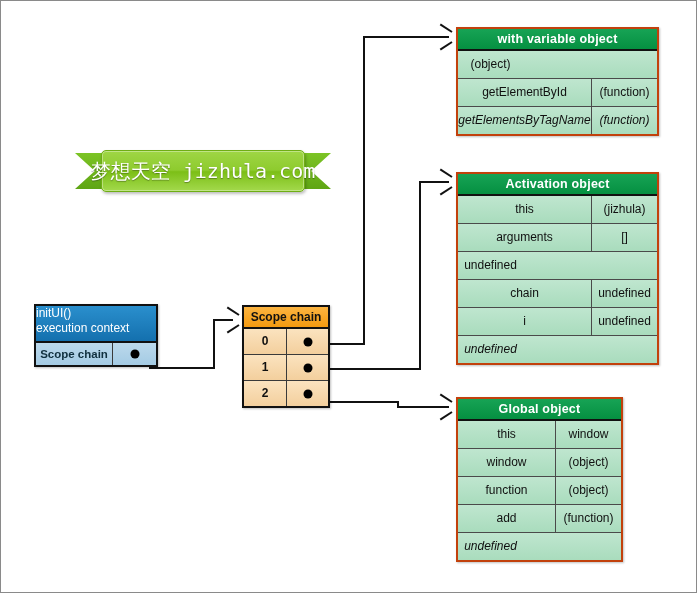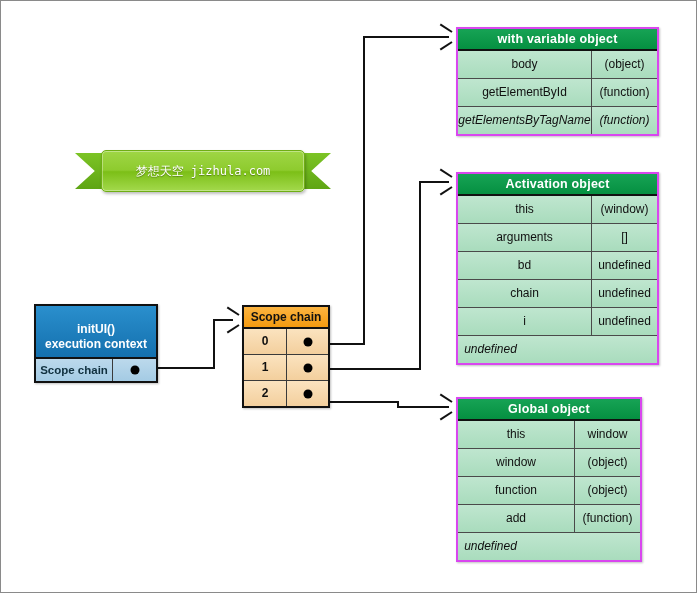--- a/index.html
+++ b/index.html
@@ -17,21 +17,21 @@
     height: 593px;
     background: #ffffff;
     border: 1px solid #8a8a8a;
     box-sizing: border-box;
     overflow: hidden;
   }
 
   
   .obj-table {
     position: absolute;
-    border: 2px solid #d946ef;
+    border: 2px solid #c2410c;
     box-sizing: border-box;
     background: #f97316;
     box-shadow: 1px 1px 2px rgba(0,0,0,0.25);
   }
   .obj-table .tbl-head {
     background: linear-gradient(to bottom, #17a355 0%, #059041 100%);
     color: #ffffff;
     font-weight: bold;
     font-size: 12.5px;
     text-align: center;
@@ -126,24 +126,23 @@
     left: 33px;
     top: 303px;
     width: 124px;
     border: 2px solid #111111;
     box-sizing: border-box;
     box-shadow: 1px 1px 2px rgba(0,0,0,0.25);
   }
   #exec-context .ec-head {
     background: linear-gradient(to bottom, #2a8fcd 0%, #1470ae 100%);
     color: #ffffff;
-    font-weight: bold;
-    font-size: 12px;
-    text-align: center;
-    padding: 16px 0 5px 0;
+    font-weight: normal;
+    font-size: 12px;
+    padding: 0 0 5px 0;
     line-height: 15px;
     border-bottom: 2px solid #111111;
   }
   #exec-context .ec-row {
     display: flex;
     height: 22px;
     background: linear-gradient(to bottom, #bcd9ec 0%, #a4cbe4 100%);
   }
   #exec-context .ec-label {
     flex: 1 1 auto;
@@ -224,21 +223,21 @@
     background: linear-gradient(to bottom, #9fd645 0%, #8ecb2e 48%, #7cbf17 52%, #a3d94c 100%);
     border: 1px solid #6fae14;
     box-shadow: inset 0 0 0 1px rgba(255,255,255,0.35), 1px 2px 3px rgba(0,0,0,0.25);
     box-sizing: border-box;
     display: flex;
     align-items: center;
     justify-content: center;
   }
   #wm-text {
     color: #ffffff;
-    font-size: 12px;
+    font-size: 20px;
     font-family: "DejaVu Sans Mono", monospace;
     text-shadow: 0 1px 1px rgba(0,0,0,0.35);
     white-space: nowrap;
   }
 </style>
 </head>
 <body>
 
 <div id="canvas">
 
@@ -293,61 +292,59 @@
       <div class="sc-idx">2</div>
       <div class="sc-ptr">
         <span class="dot"></span>
       </div>
     </div>
   </div>
 
   <div class="obj-table" id="with-variable-object" style="left:455px; top:26px; width:203px;">
     <div class="tbl-head">with variable object</div>
     <div class="tbl-row">
-      <div class="cell-k">body</div>
       <div class="cell-v">(object)</div>
     </div>
     <div class="tbl-row">
       <div class="cell-k">getElementById</div>
       <div class="cell-v">(function)</div>
     </div>
     <div class="tbl-row">
       <div class="cell-k">getElementsByTagName</div>
       <div class="cell-v">(function)</div>
     </div>
   </div>
 
   <div class="obj-table" id="activation-object" style="left:455px; top:171px; width:203px;">
     <div class="tbl-head">Activation object</div>
     <div class="tbl-row">
       <div class="cell-k">this</div>
-      <div class="cell-v">(window)</div>
+      <div class="cell-v">(jizhula)</div>
     </div>
     <div class="tbl-row">
       <div class="cell-k">arguments</div>
       <div class="cell-v">[]</div>
     </div>
     <div class="tbl-row">
-      <div class="cell-k">bd</div>
       <div class="cell-v">undefined</div>
     </div>
     <div class="tbl-row">
       <div class="cell-k">chain</div>
       <div class="cell-v">undefined</div>
     </div>
     <div class="tbl-row">
       <div class="cell-k">i</div>
       <div class="cell-v">undefined</div>
     </div>
     <div class="tbl-row">
       <div class="cell-v">undefined</div>
     </div>
   </div>
 
-  <div class="obj-table" id="global-object" style="left:455px; top:396px; width:186px;">
+  <div class="obj-table" id="global-object" style="left:455px; top:396px; width:167px;">
     <div class="tbl-head">Global object</div>
     <div class="tbl-row">
       <div class="cell-k">this</div>
       <div class="cell-v">window</div>
     </div>
     <div class="tbl-row">
       <div class="cell-k">window</div>
       <div class="cell-v">(object)</div>
     </div>
     <div class="tbl-row">

